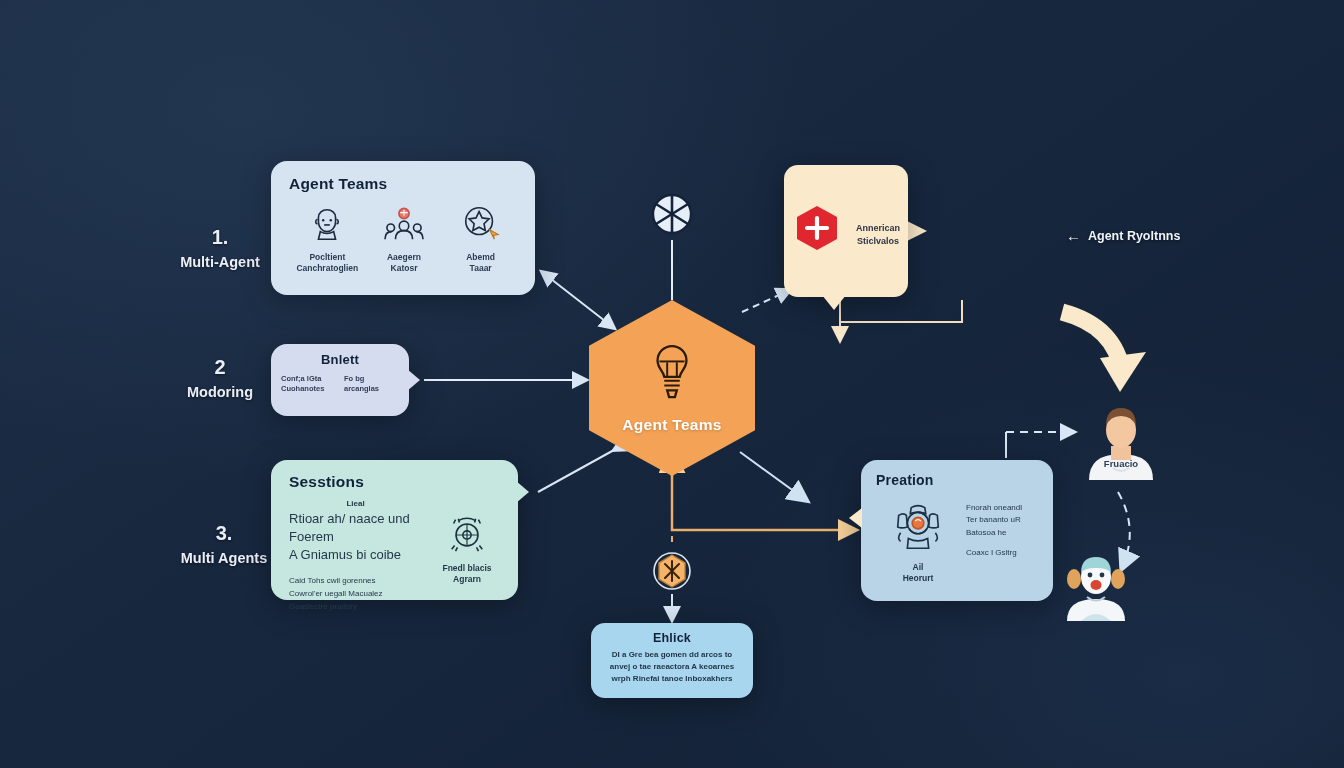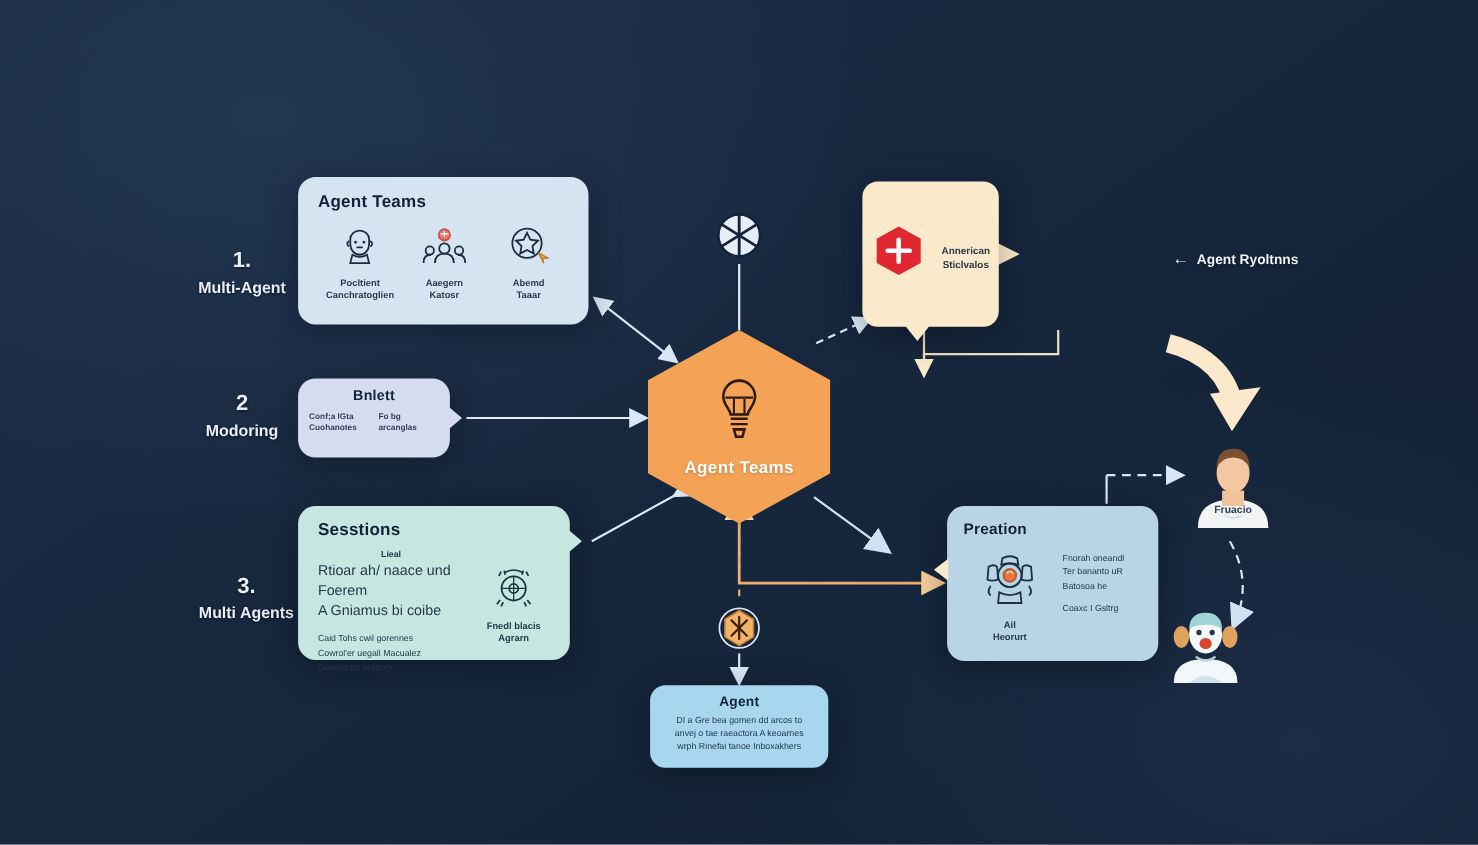--- a/index.html
+++ b/index.html
@@ -147,21 +147,21 @@
 
   
   #card-ethics {
     left: 591px; top: 623px; width: 162px; height: 75px;
     background: #a9d6ef;
     border-radius: 14px;
     padding: 8px 10px;
     text-align: center;
   }
   #card-ethics .card-title { font-size: 12.5px; margin-bottom: 4px; }
-  #card-ethics .body { font-size: 8px; line-height: 1.5; color: #1e3447; font-weight: 400; filter: blur(0.4px); }
+  #card-ethics .body { font-size: 8px; line-height: 1.5; color: #1e3447; font-weight: 700; filter: blur(0.4px); }
 
   
   #hub {
     position: absolute; left: 589px; top: 300px;
     width: 166px; height: 176px;
     background: #f5a košer;
   }
   #hub-shape {
     position: absolute; inset: 0;
     background: #f4a256;
@@ -399,21 +399,21 @@
       <div class="prac-bullets">
         <span>Fnorah oneandl</span>
         <span>Ter bananto uR Batosoa he</span>
         <span class="gap">Coaxc I Gsltrg</span>
       </div>
     </div>
     <div class="tail-left"></div>
   </div>
 
   <div class="card" id="card-ethics">
-    <div class="card-title">Agent</div>
+    <div class="card-title">Ehlick</div>
     <div class="body">DI a Gre bea gomen dd arcos to<br>anvej o tae raeactora A keoarnes<br>wrph Rinefai tanoe Inboxakhers</div>
   </div>
 
   <div id="hub">
     <div id="hub-shape">
       <div>
         <svg width="52" height="62" viewBox="0 0 54 64" fill="none" stroke="#2b1a07" stroke-width="2.4">
           <path d="M27 4 a15 15 0 0 1 15 15 c0 8 -6 11 -7 17 h-16 c-1 -6 -7 -9 -7 -17 a15 15 0 0 1 15 -15 z"></path>
           <path d="M14 20 h26" stroke-width="2"></path>
           <path d="M22 21 v14 M32 21 v14" stroke-width="2"></path>

